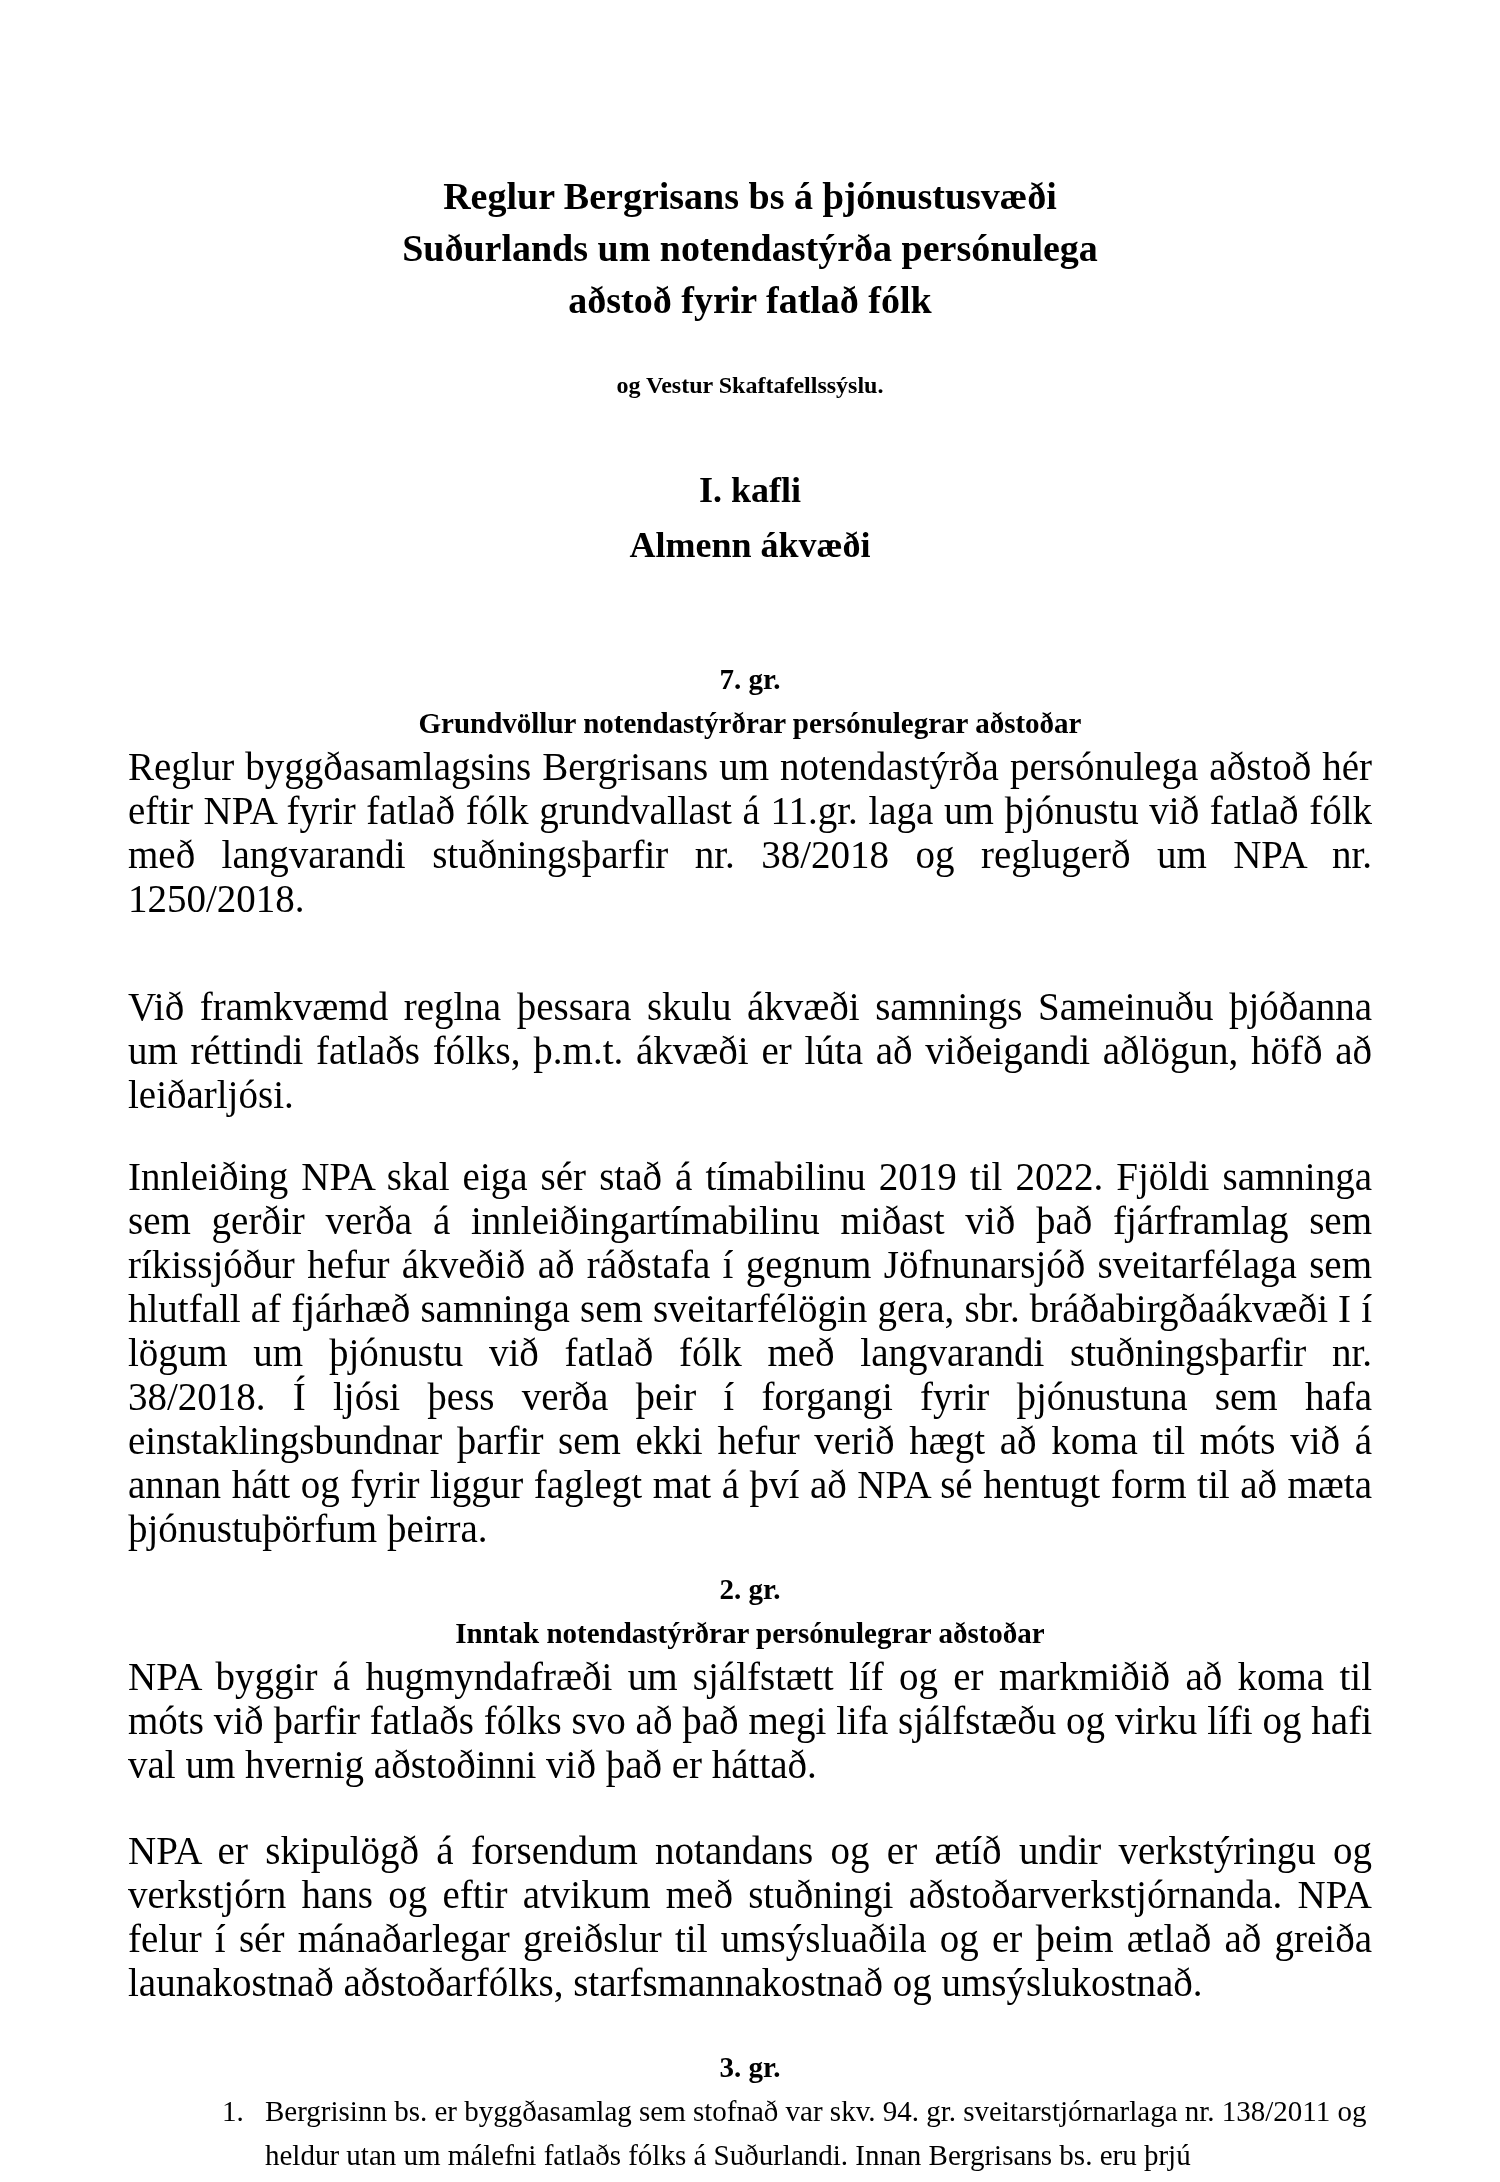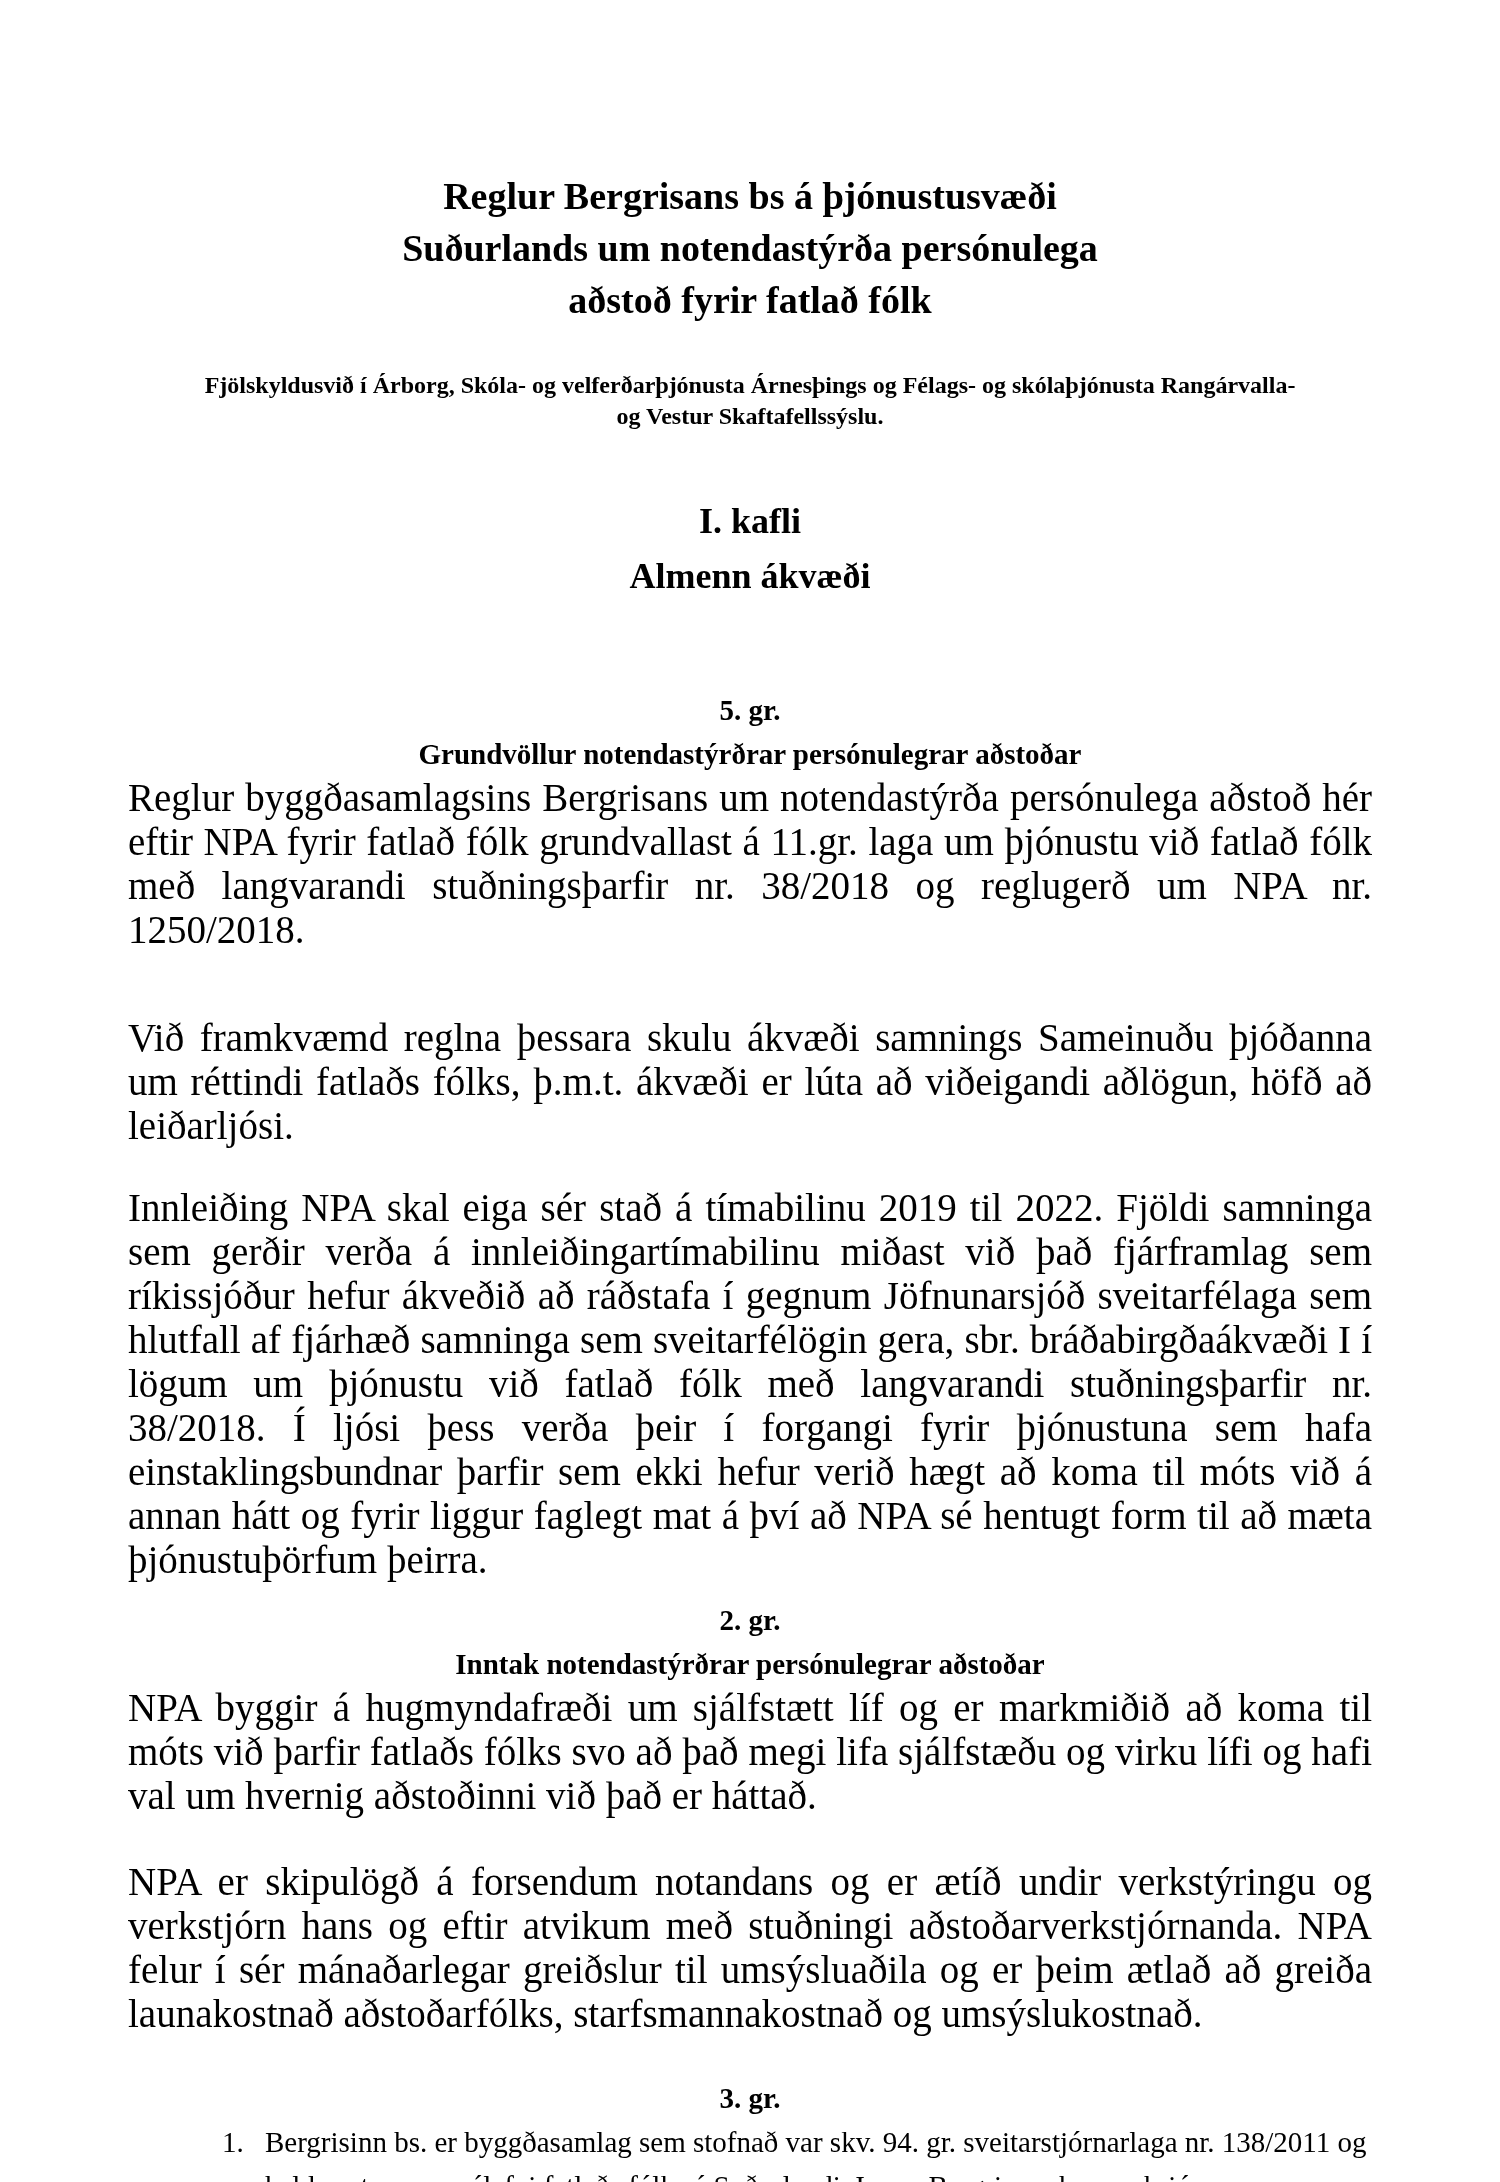--- a/index.html
+++ b/index.html
@@ -92,31 +92,30 @@
 
 <div class="page">
 
   <h1 class="doc-title">
     <span class="line">Reglur Bergrisans bs á þjónustusvæði</span>
     <span class="line">Suðurlands um notendastýrða persónulega</span>
     <span class="line">aðstoð fyrir fatlað fólk</span>
   </h1>
 
   <p class="doc-subtitle">
-    <span class="line">Fjölskyldusvið í Árborg, Skóla- og velferðarþjónusta Árnesþings og Félags- og skólaþjónusta Rangárvalla-</span>
     <span class="line">og Vestur Skaftafellssýslu.</span>
   </p>
 
   <div class="chapter-heading">
     <div>I. kafli</div>
     <div>Almenn ákvæði</div>
   </div>
 
   <div class="section section-1">
-    <div class="section-number">5. gr.</div>
+    <div class="section-number">7. gr.</div>
     <div class="section-title">Grundvöllur notendastýrðrar persónulegrar aðstoðar</div>
     <p class="body-para">Reglur byggðasamlagsins Bergrisans um notendastýrða persónulega aðstoð hér eftir NPA fyrir fatlað fólk grundvallast á 11.gr. laga um þjónustu við fatlað fólk með langvarandi stuðningsþarfir nr. 38/2018 og reglugerð um NPA nr. 1250/2018.</p>
     <p class="body-para gap-1">Við framkvæmd reglna þessara skulu ákvæði samnings Sameinuðu þjóðanna um réttindi fatlaðs fólks, þ.m.t. ákvæði er lúta að viðeigandi aðlögun, höfð að leiðarljósi.</p>
     <p class="body-para gap-2">Innleiðing NPA skal eiga sér stað á tímabilinu 2019 til 2022. Fjöldi samninga sem gerðir verða á innleiðingartímabilinu miðast við það fjárframlag sem ríkissjóður hefur ákveðið að ráðstafa í gegnum Jöfnunarsjóð sveitarfélaga sem hlutfall af fjárhæð samninga sem sveitarfélögin gera, sbr. bráðabirgðaákvæði I í lögum um þjónustu við fatlað fólk með langvarandi stuðningsþarfir nr. 38/2018. Í ljósi þess verða þeir í forgangi fyrir þjónustuna sem hafa einstaklingsbundnar þarfir sem ekki hefur verið hægt að koma til móts við á annan hátt og fyrir liggur faglegt mat á því að NPA sé hentugt form til að mæta þjónustuþörfum þeirra.</p>
   </div>
 
   <div class="section section-2">
     <div class="section-number">2. gr.</div>
     <div class="section-title">Inntak notendastýrðrar persónulegrar aðstoðar</div>
     <p class="body-para">NPA byggir á hugmyndafræði um sjálfstætt líf og er markmiðið að koma til móts við þarfir fatlaðs fólks svo að það megi lifa sjálfstæðu og virku lífi og hafi val um hvernig aðstoðinni við það er háttað.</p>

